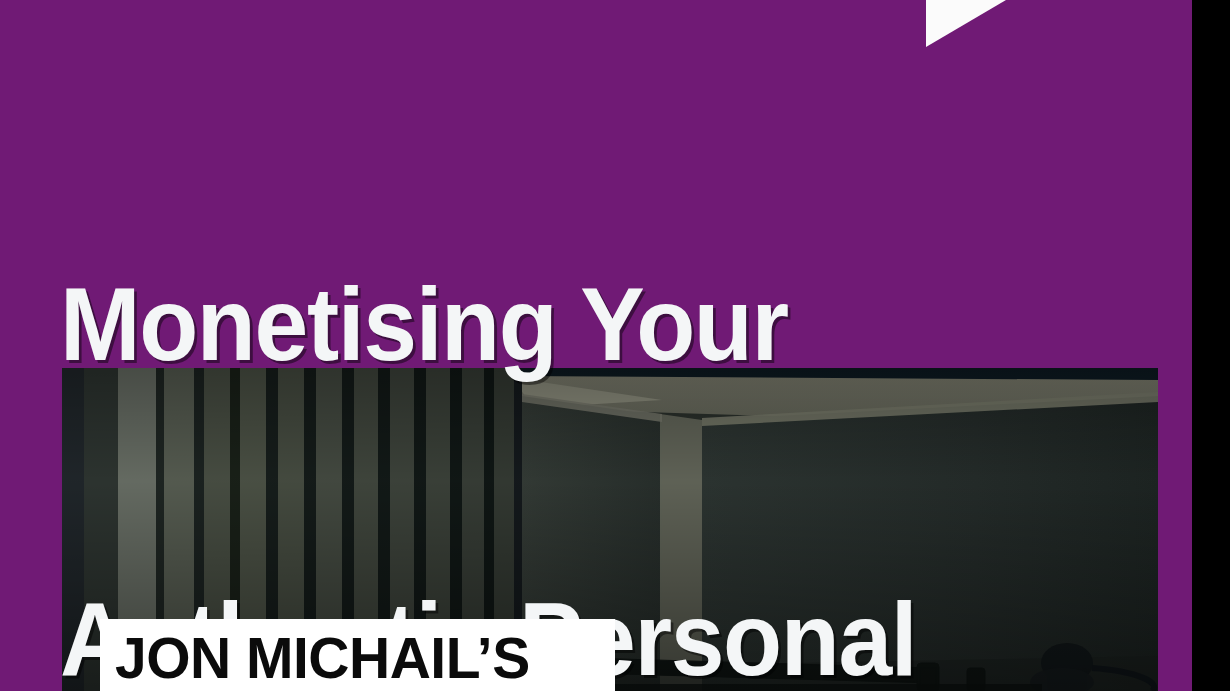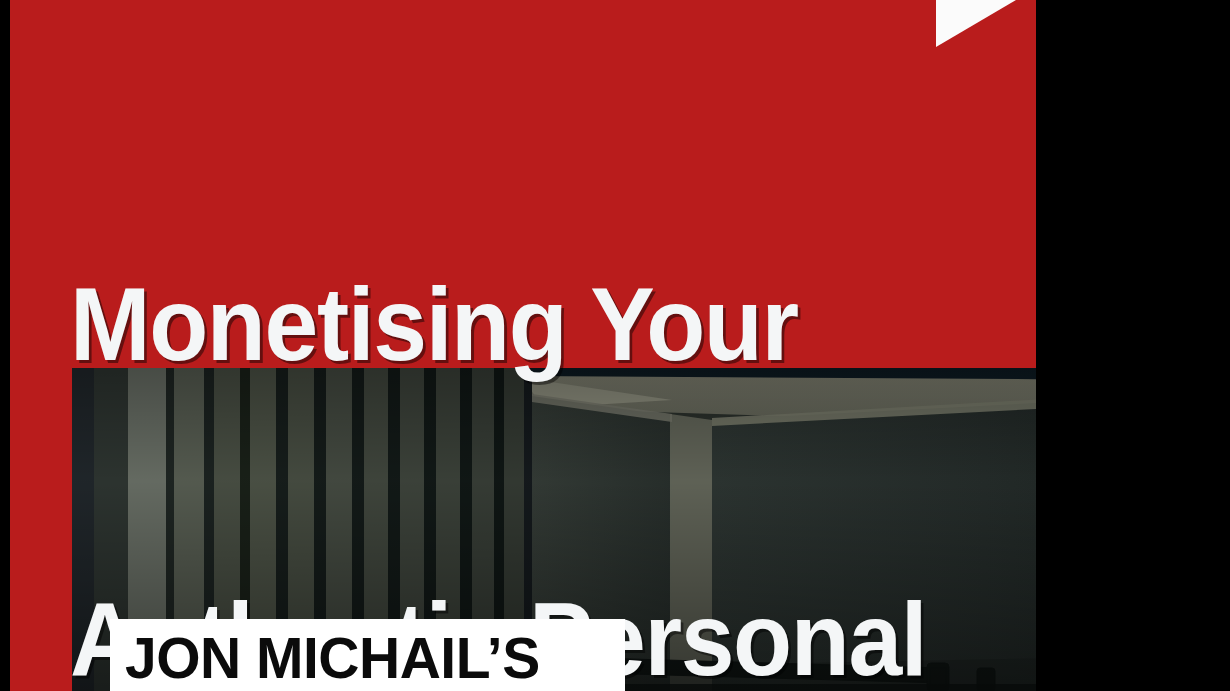--- a/index.html
+++ b/index.html
@@ -3,26 +3,25 @@
 <meta charset="utf-8">
 <title>Slide</title>
 <style>
   html, body {
     margin: 0;
     padding: 0;
     background: #000;
   }
   #slide {
     position: relative;
-    width: 1026px;
+    width: 1192px;
     height: 691px;
     overflow: hidden;
-    background: #b91c1c;
+    background: #701a75;
     font-family: "Liberation Sans", sans-serif;
-    margin-left: 10px;
     -webkit-font-smoothing: antialiased;
   }
 
   
   #corner-triangle {
     position: absolute;
     left: 926px;
     top: 0;
     width: 80px;
     height: 47px;

